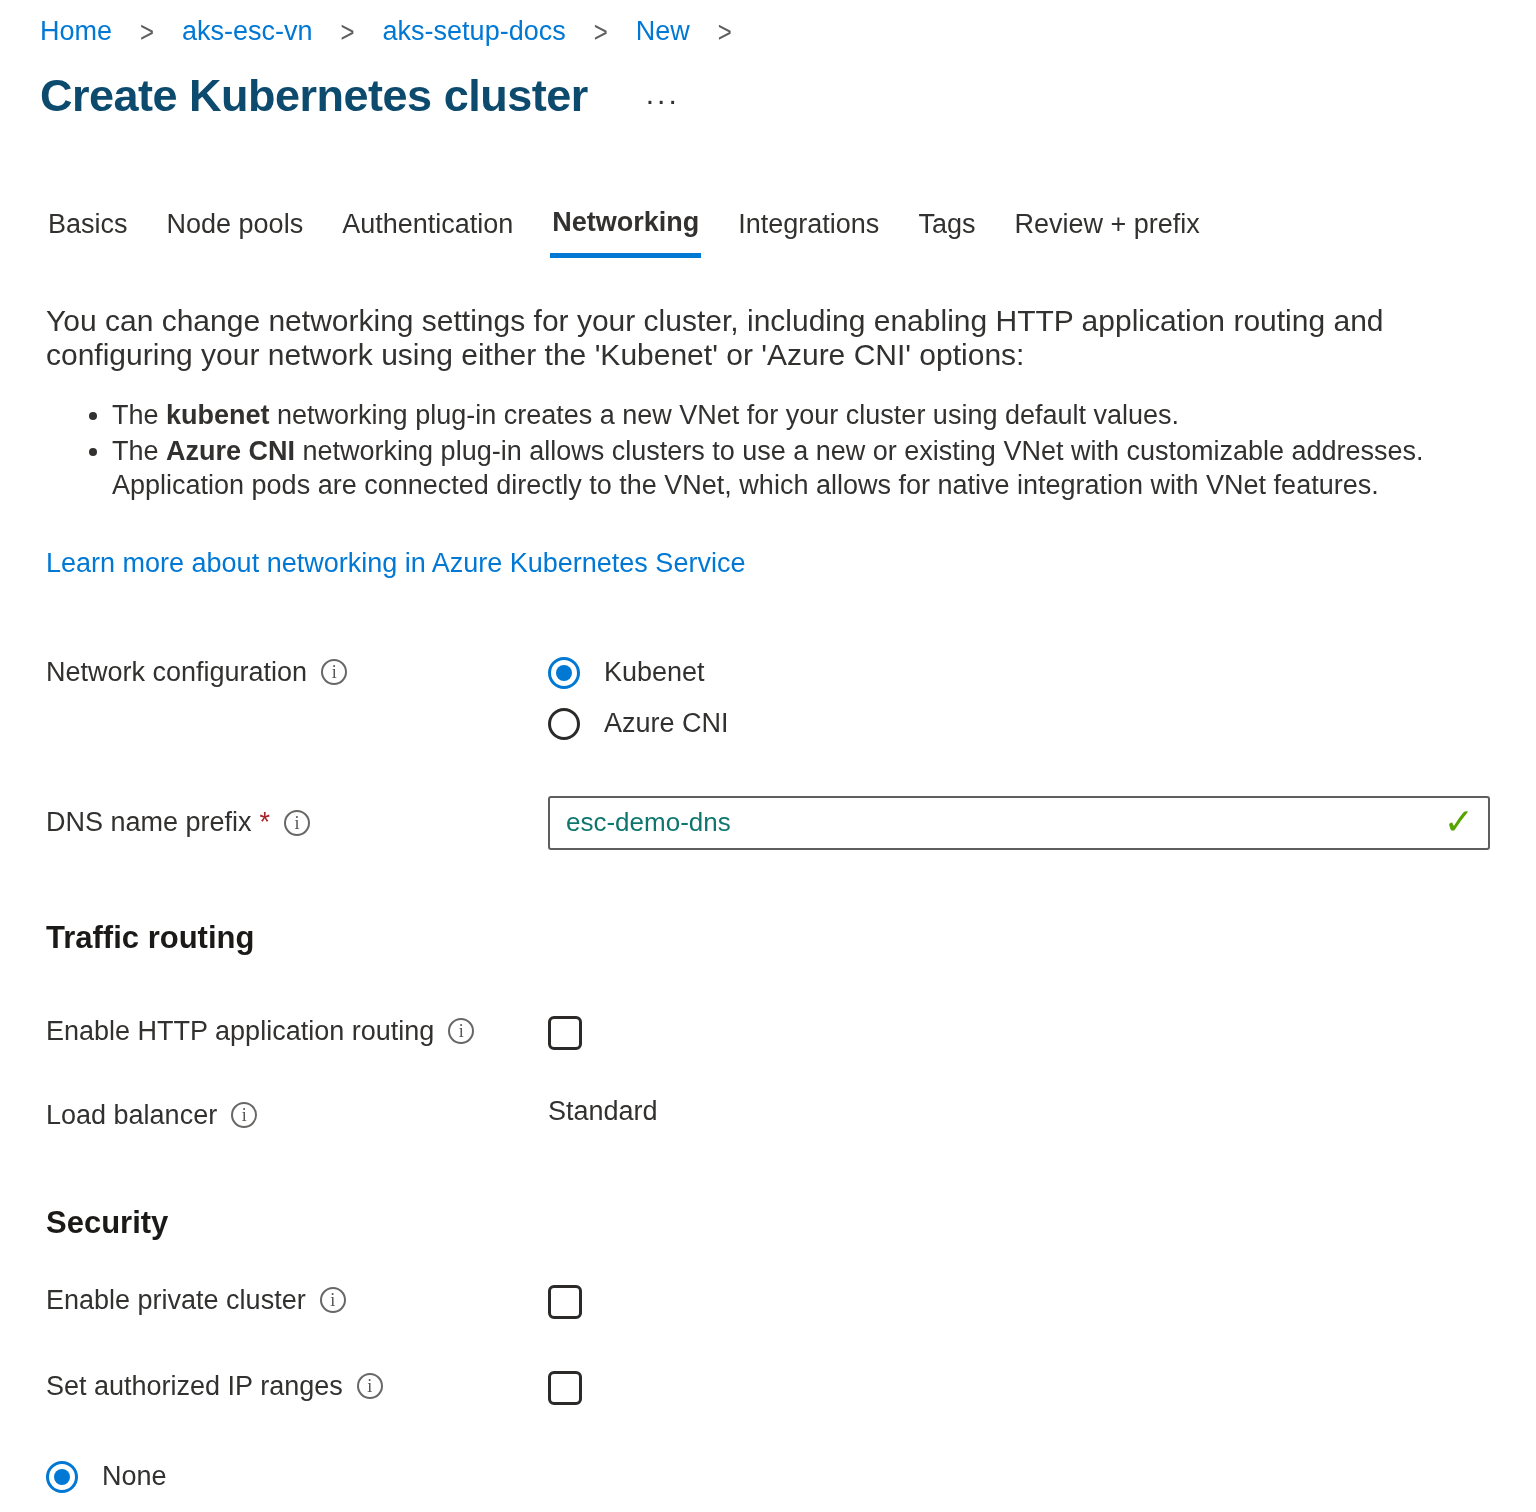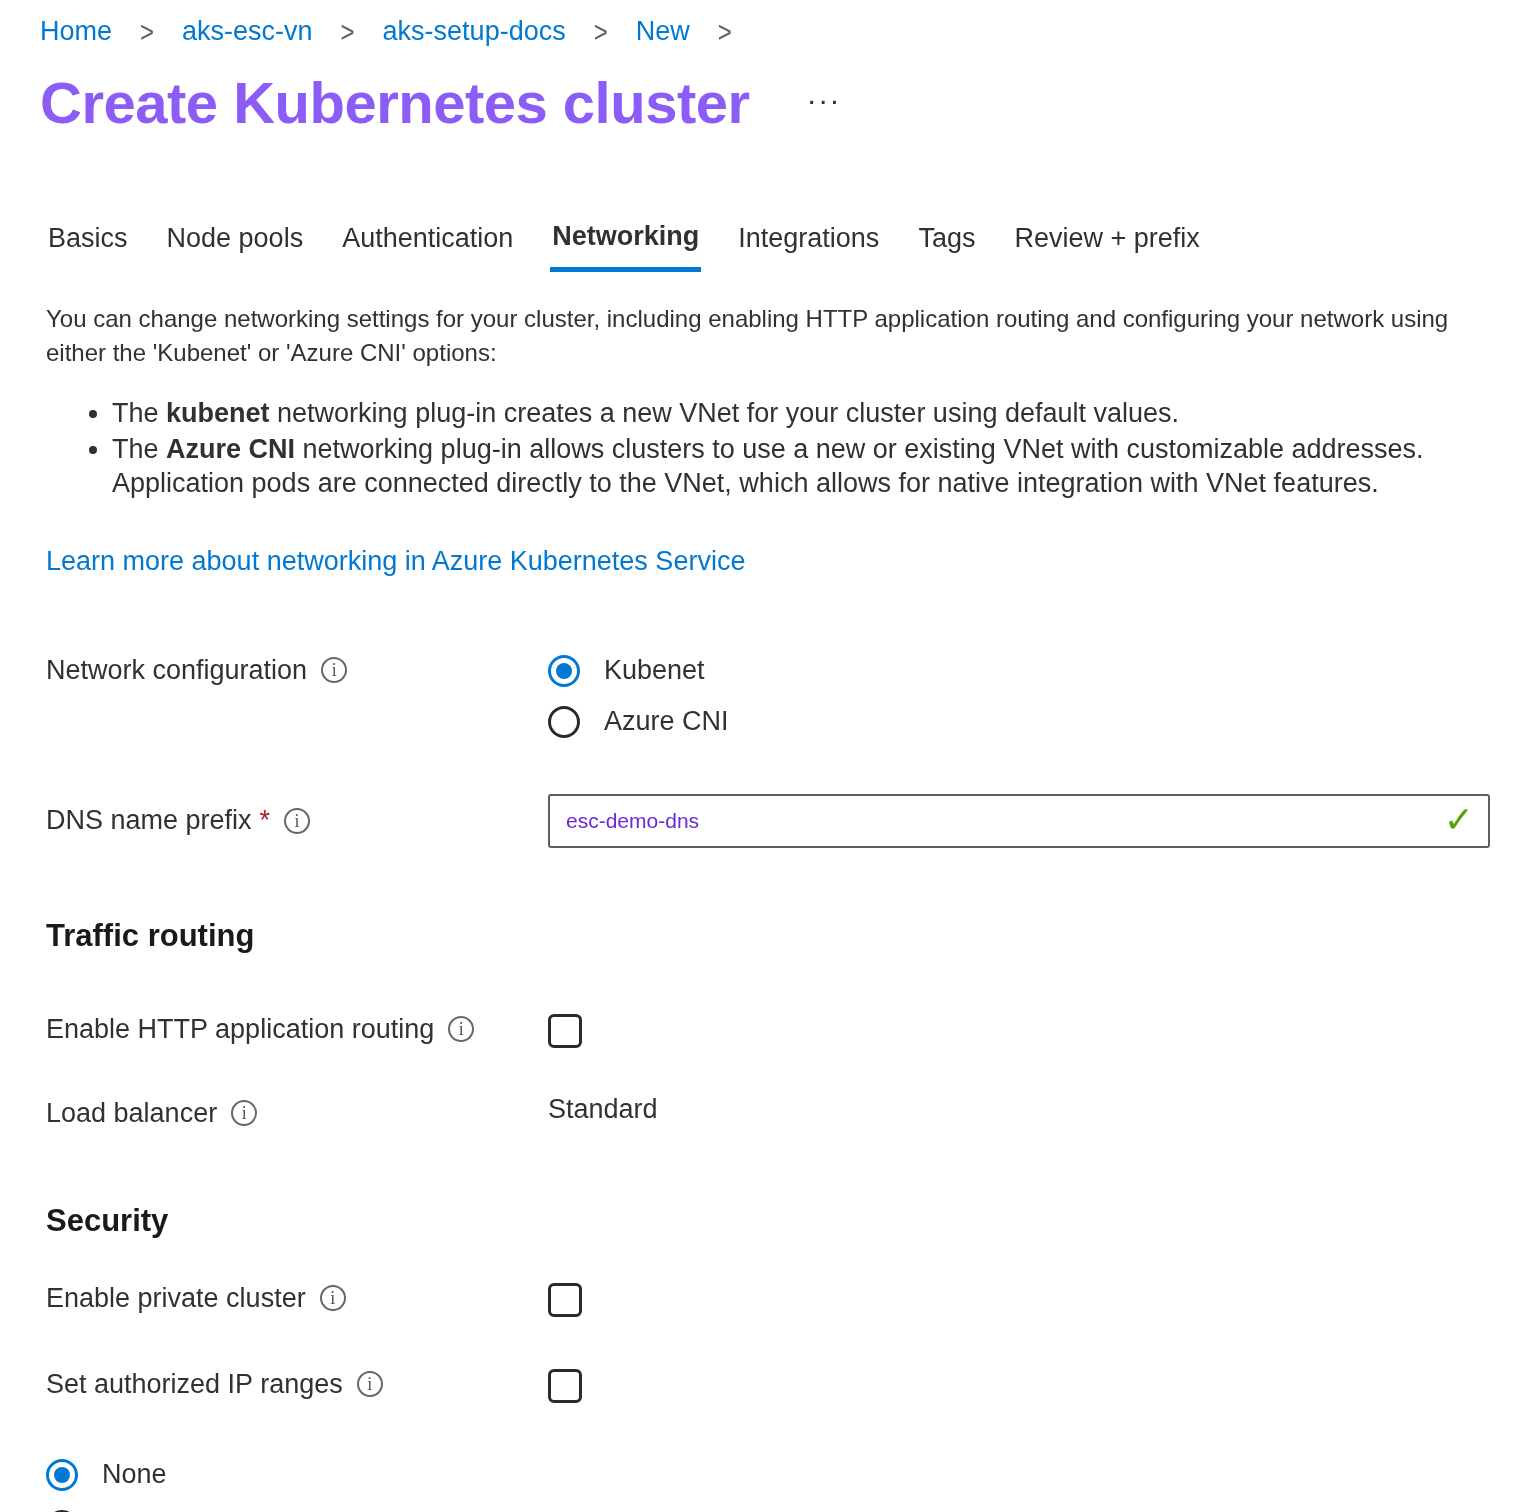--- a/index.html
+++ b/index.html
@@ -12,30 +12,30 @@
   }
   .page { padding: 16px 46px 0 40px; }
 
   
   .breadcrumb { display: flex; align-items: center; gap: 28px; font-size: 27px; }
   .crumb { color: #0078d4; text-decoration: none; cursor: pointer; }
   .crumb-sep { color: #605e5c; font-size: 24px; transform: scaleY(1.25); display: inline-block; }
 
   
   .title-row { margin-top: 24px; display: flex; align-items: flex-start; gap: 58px; }
-  .page-title { font-size: 58px; font-weight: 700; color: #8b5cf6; letter-spacing: -0.5px; line-height: 1.1; }
+  .page-title { font-size: 45px; font-weight: 700; color: #0c4a6e; letter-spacing: -0.5px; line-height: 1.1; }
   .more-btn { font-size: 30px; color: #323130; letter-spacing: 3px; background: none; border: none; cursor: pointer; margin-top: 6px; font-family: inherit; }
 
   
   .tabs { margin-top: 86px; display: flex; gap: 35px; font-size: 27px; padding-left: 6px; }
   .tab { padding: 0 2px 15px 2px; color: #323130; cursor: pointer; background: none; border: none; font-family: inherit; font-size: 27px; }
   .tab.active { font-weight: 700; border-bottom: 5px solid #0078d4; }
 
   
-  .intro { margin-top: 30px; font-size: 24px; line-height: 34px; max-width: 1420px; padding-left: 6px; }
+  .intro { margin-top: 46px; font-size: 30px; line-height: 34px; max-width: 1420px; padding-left: 6px; }
   .bullets { margin-top: 26px; padding-left: 72px; max-width: 1390px; }
   .bullets li { font-size: 27px; line-height: 34px; margin-bottom: 2px; }
   .bullets b { font-weight: 700; }
 
   .learn-more { display: inline-block; margin-top: 44px; margin-left: 6px; color: #0078d4; font-size: 27px; text-decoration: none; cursor: pointer; }
 
   
   .form-row { display: grid; grid-template-columns: 502px 1fr; align-items: start; padding-left: 6px; }
   .field-label { display: flex; align-items: center; font-size: 27px; color: #323130; }
   .required-asterisk { color: #a4262c; margin-left: 8px; }
@@ -59,21 +59,21 @@
   .row-dns { margin-top: 56px; align-items: center; }
   .row-lb { margin-top: 46px; }
   .row-http { margin-top: 60px; }
   .row-private { margin-top: 44px; }
   .row-ip { margin-top: 48px; }
   .row-policy { margin-top: 52px; }
 
   
   .input-wrap { position: relative; width: 100%; }
   .text-input {
-    width: 100%; height: 54px; font-size: 21px; font-family: inherit; color: #6d28d9;
+    width: 100%; height: 54px; font-size: 26px; font-family: inherit; color: #0f766e;
     border: 2px solid #605e5c; border-radius: 3px; padding: 0 64px 0 16px; outline: none; background: #fff;
   }
   .valid-check { position: absolute; right: 16px; top: 50%; transform: translateY(-52%); color: #57a300; font-size: 36px; pointer-events: none; }
 
   
   .section-heading { font-size: 31px; font-weight: 700; color: #1b1a19; padding-left: 6px; }
   .h-traffic { margin-top: 70px; }
   .h-security { margin-top: 74px; }
 
   .static-value { font-size: 27px; color: #323130; margin-top: -4px; }

